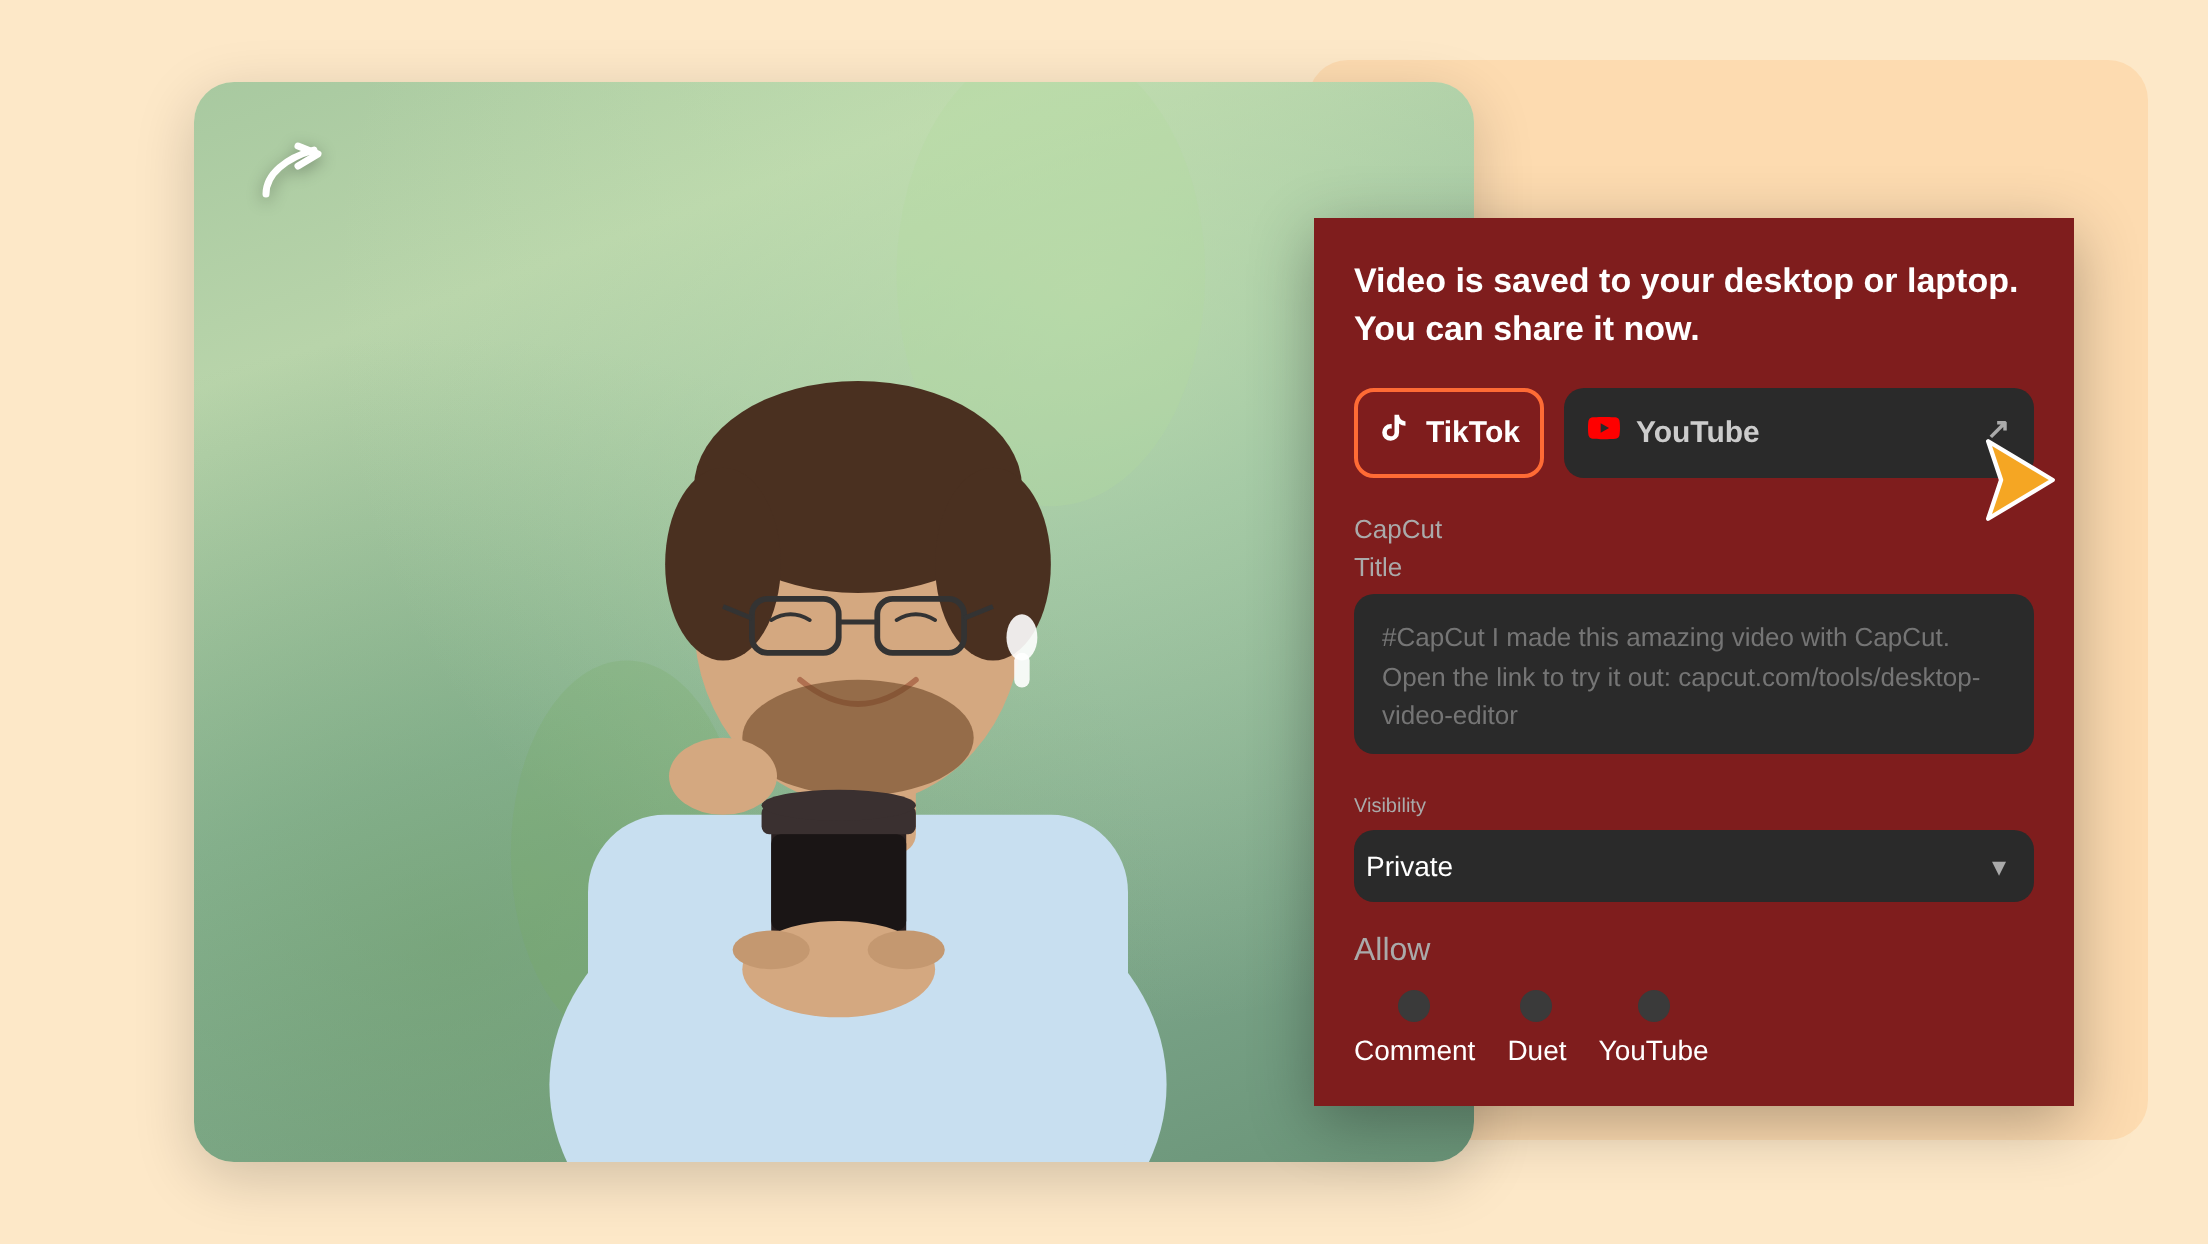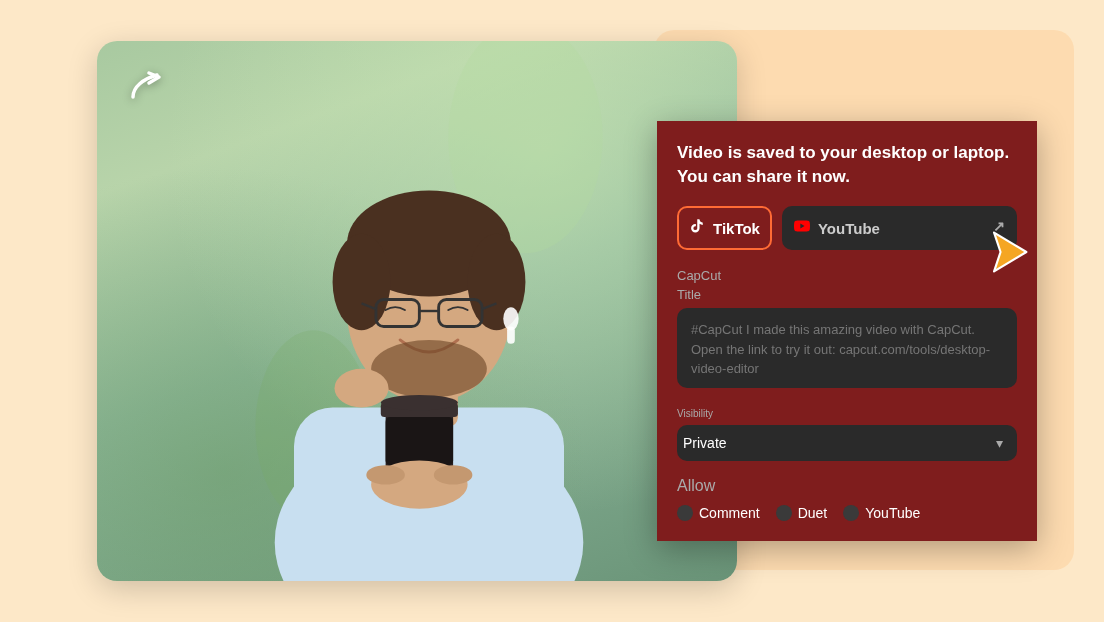--- a/index.html
+++ b/index.html
@@ -221,20 +221,21 @@
     .allow-row {
       display: flex;
       align-items: center;
       gap: 16px;
     }
 
     .allow-item {
       display: flex;
       align-items: center;
       gap: 6px;
+      flex-direction: column;
     }
 
     .checkbox {
       width: 16px;
       height: 16px;
       border-radius: 50%;
       background: #3a3a3a;
       border: none;
       flex-shrink: 0;
     }

